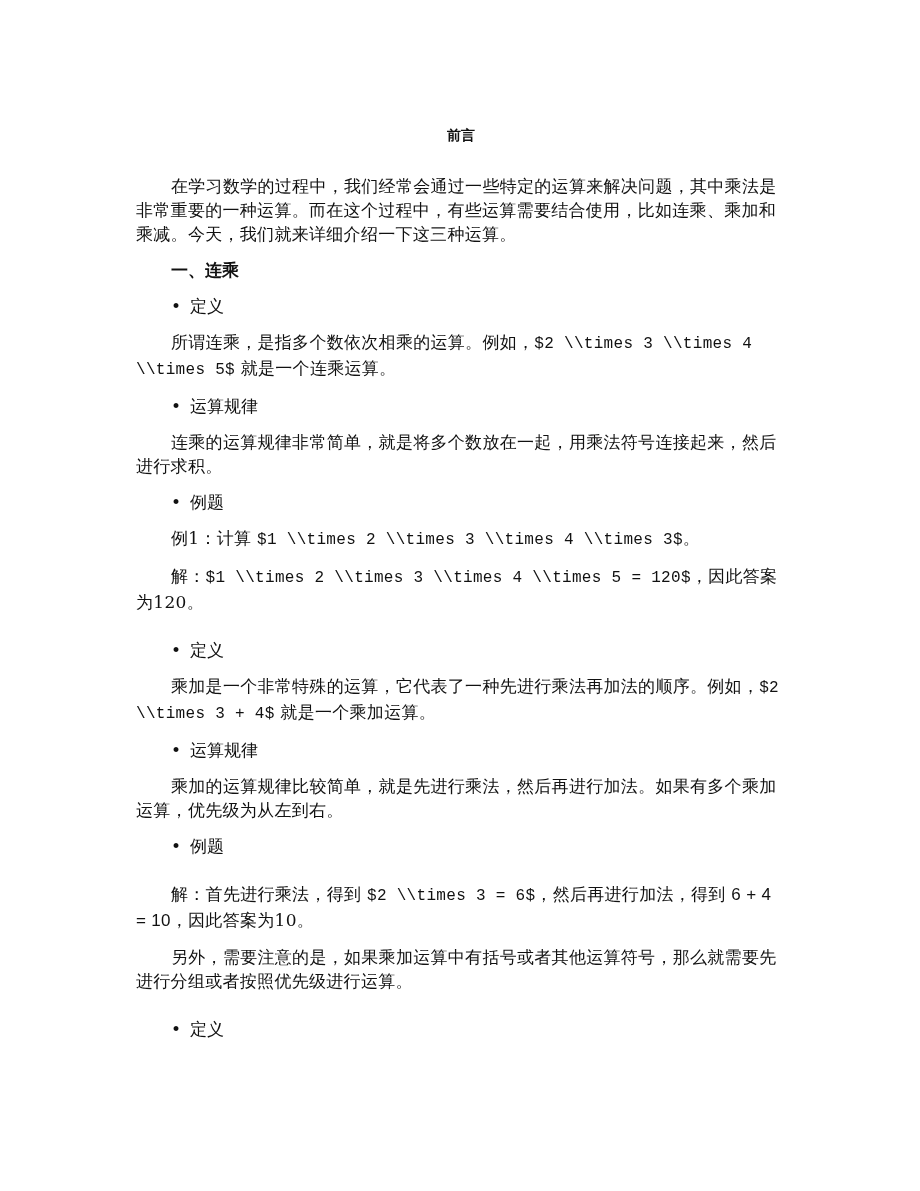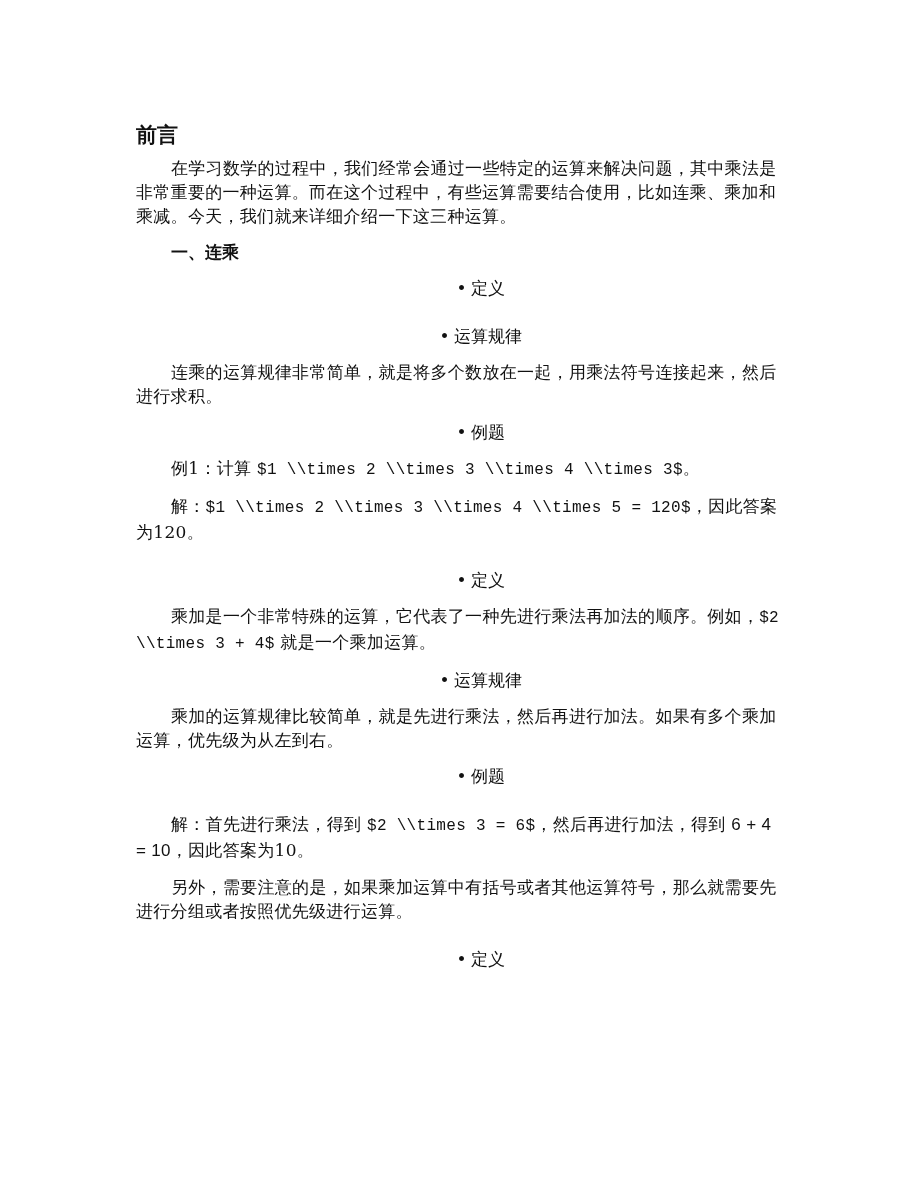--- a/index.html
+++ b/index.html
@@ -1,42 +1,43 @@
 <!DOCTYPE html>
 <html><head>
 <meta charset="utf-8">
 <style>
   html, body { margin: 0; padding: 0; background: #ffffff; }
   body { width: 920px; height: 1191px; position: relative; overflow: hidden;
          font-family: "DejaVu Serif", "Liberation Serif", serif; color: #111; }
   .page { position: absolute; left: 136px; top: 118px; width: 650px; }
-  .title { font-size: 21px; font-weight: bold; height: 34px; line-height: 34px;
-           font-family: "DejaVu Sans", "Liberation Sans", sans-serif; margin-bottom: 4px; }
+  .title { text-align: center; font-size: 14px; font-weight: bold; height: 34px; line-height: 34px;
+           font-family: "DejaVu Sans", "Liberation Sans", sans-serif; margin-bottom: 22px; }
   p { margin: 0; font-size: 17px; line-height: 24px; }
   .para { text-indent: 35px; letter-spacing: 0.3px; }
   .mono { font-family: "Liberation Mono", "DejaVu Sans Mono", monospace; font-size: 16px; }
   .sans { font-family: "Liberation Sans", "DejaVu Sans", sans-serif; font-size: 17px; }
   .h2 { font-weight: bold; padding-left: 35px; font-size: 17px; line-height: 24px;
         font-family: "DejaVu Sans", "Liberation Sans", sans-serif; }
-  .bullet { padding-left: 35px; font-size: 17px; line-height: 24px; text-align: center; }
+  .bullet { padding-left: 35px; font-size: 17px; line-height: 24px; }
   .bullet .dot { display: inline-block; width: 19px; }
   .gap { height: 12px; }
 </style>
 </head>
 <body>
 
 <div class="page">
   <div class="title">前言</div>
   <p class="para">在学习数学的过程中，我们经常会通过一些特定的运算来解决问题，其中乘法是非常重要的一种运算。而在这个过程中，有些运算需要结合使用，比如连乘、乘加和乘减。今天，我们就来详细介绍一下这三种运算。</p>
   <div class="gap"></div>
 
   <p class="h2">一、连乘</p>
   <div class="gap"></div>
   <p class="bullet"><span class="dot">•</span><span>定义</span></p>
   <div class="gap"></div>
+  <p class="para"><span>所谓连乘，是指多个数依次相乘的运算。例如，</span><span class="mono">$2 \\times 3 \\times 4 \\times 5$</span><span> 就是一个连乘运算。</span></p>
   <div class="gap"></div>
   <p class="bullet"><span class="dot">•</span><span>运算规律</span></p>
   <div class="gap"></div>
   <p class="para">连乘的运算规律非常简单，就是将多个数放在一起，用乘法符号连接起来，然后进行求积。</p>
   <div class="gap"></div>
   <p class="bullet"><span class="dot">•</span><span>例题</span></p>
   <div class="gap"></div>
   <p class="para"><span>例1：计算 </span><span class="mono">$1 \\times 2 \\times 3 \\times 4 \\times 3$</span><span>。</span></p>
   <div class="gap"></div>
   <p class="para"><span>解：</span><span class="mono">$1 \\times 2 \\times 3 \\times 4 \\times 5 = 120$</span><span>，因此答案为120。</span></p>

